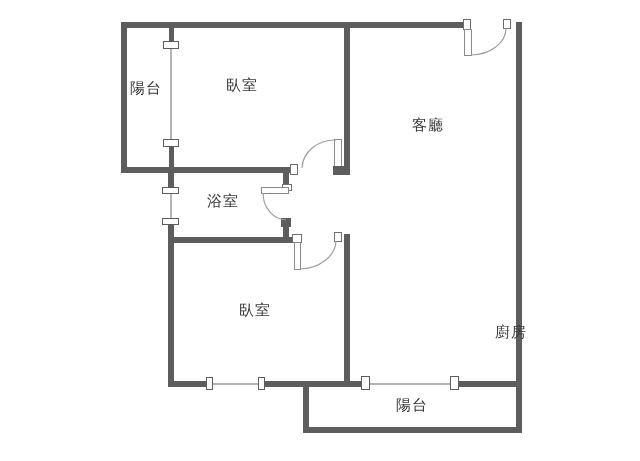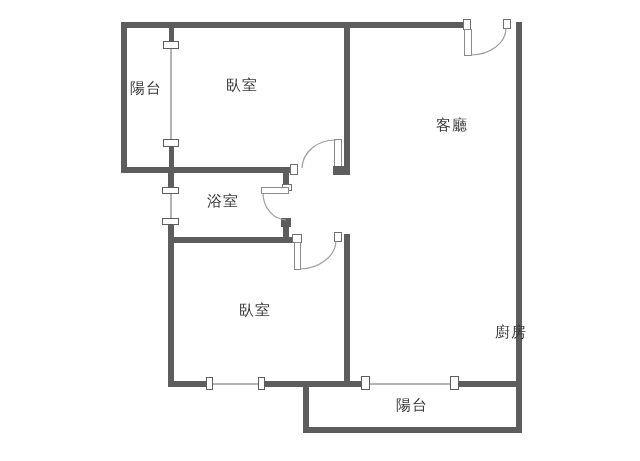--- a/index.html
+++ b/index.html
@@ -90,19 +90,19 @@
 
   <svg class="arcs" width="640" height="461" viewBox="0 0 640 461">
     <path d="M 471 55 A 35 27 0 0 0 506 28" fill="none" stroke="var(--door-arc)" stroke-width="1.2"></path>
     <path d="M 302 168 A 33 29 0 0 1 336 140" fill="none" stroke="var(--door-arc)" stroke-width="1.2"></path>
     <path d="M 263 193 A 24 27 0 0 0 286 220" fill="none" stroke="var(--door-arc)" stroke-width="1.2"></path>
     <path d="M 300 269 A 37 29 0 0 0 336 241" fill="none" stroke="var(--door-arc)" stroke-width="1.2"></path>
   </svg>
 
   <span class="room-label" style="left:146px;top:88px">陽台</span>
   <span class="room-label" style="left:242px;top:85px">臥室</span>
-  <span class="room-label" style="left:452px;top:125px">客廳</span>
+  <span class="room-label" style="left:428px;top:125px">客廳</span>
   <span class="room-label" style="left:223px;top:201px">浴室</span>
   <span class="room-label" style="left:255px;top:310px">臥室</span>
   <span class="room-label" style="left:511px;top:332px">廚房</span>
   <span class="room-label" style="left:412px;top:405px">陽台</span>
 
 </div>
 
 </body></html>

